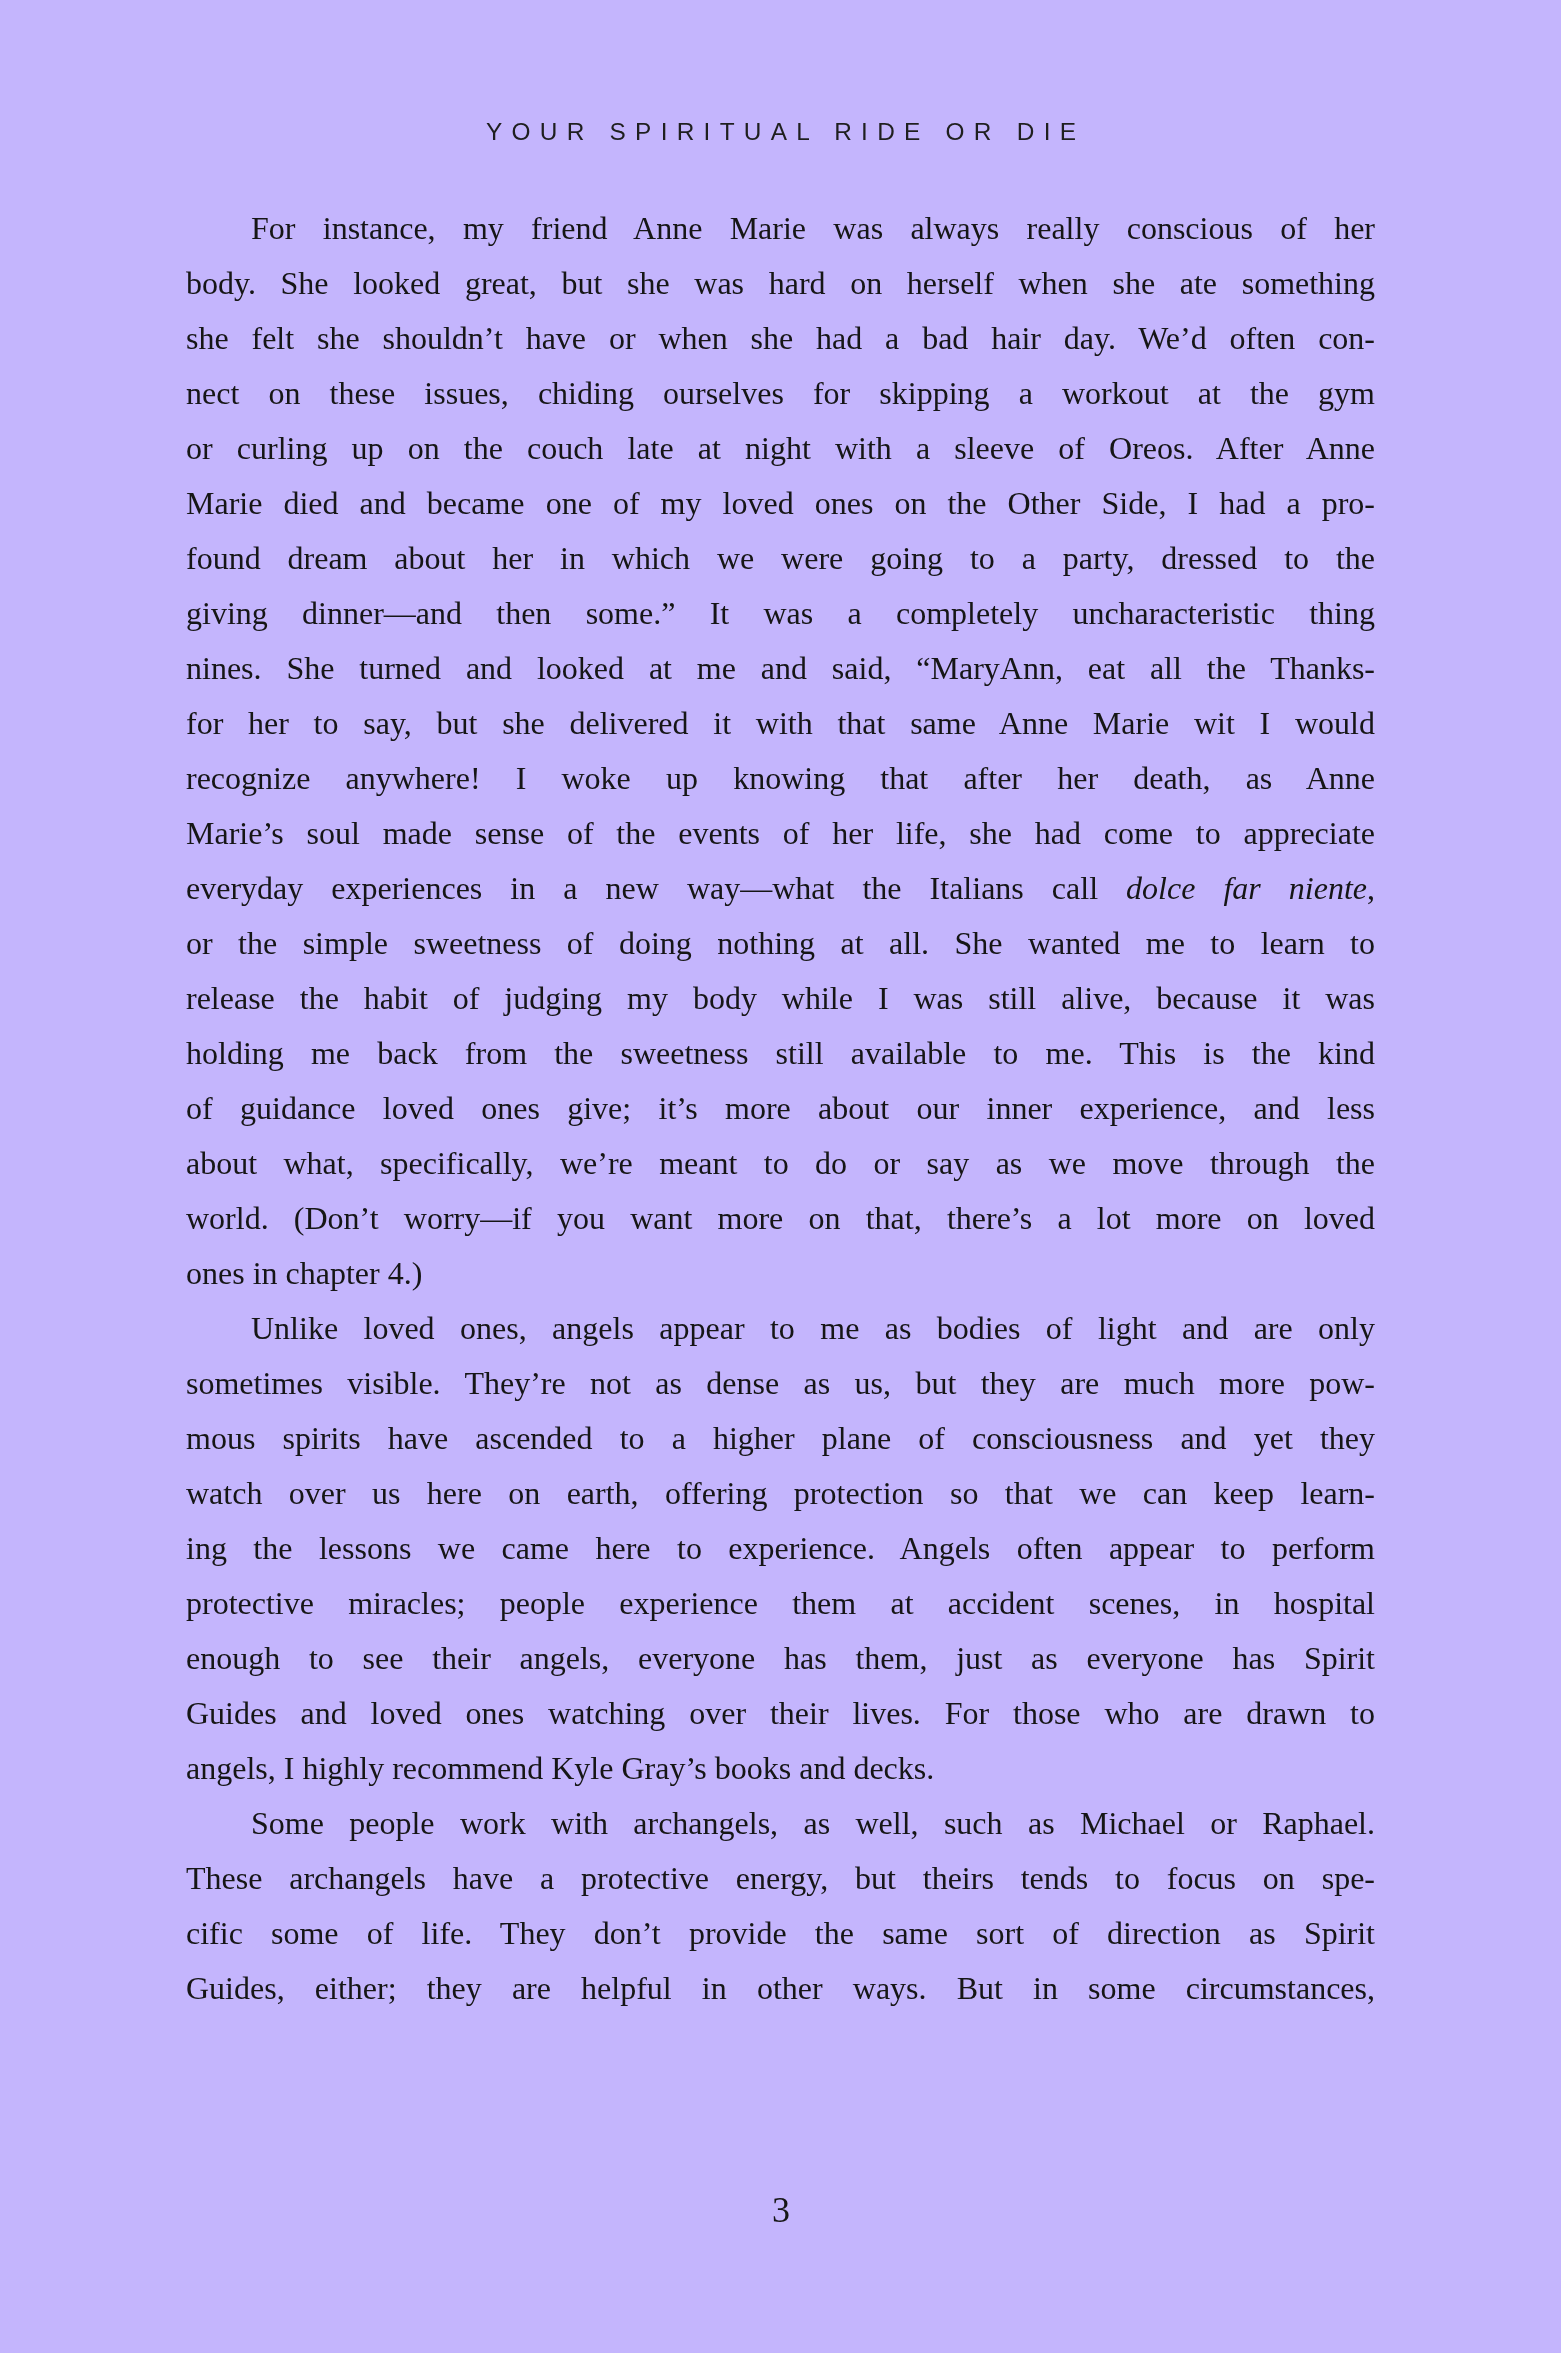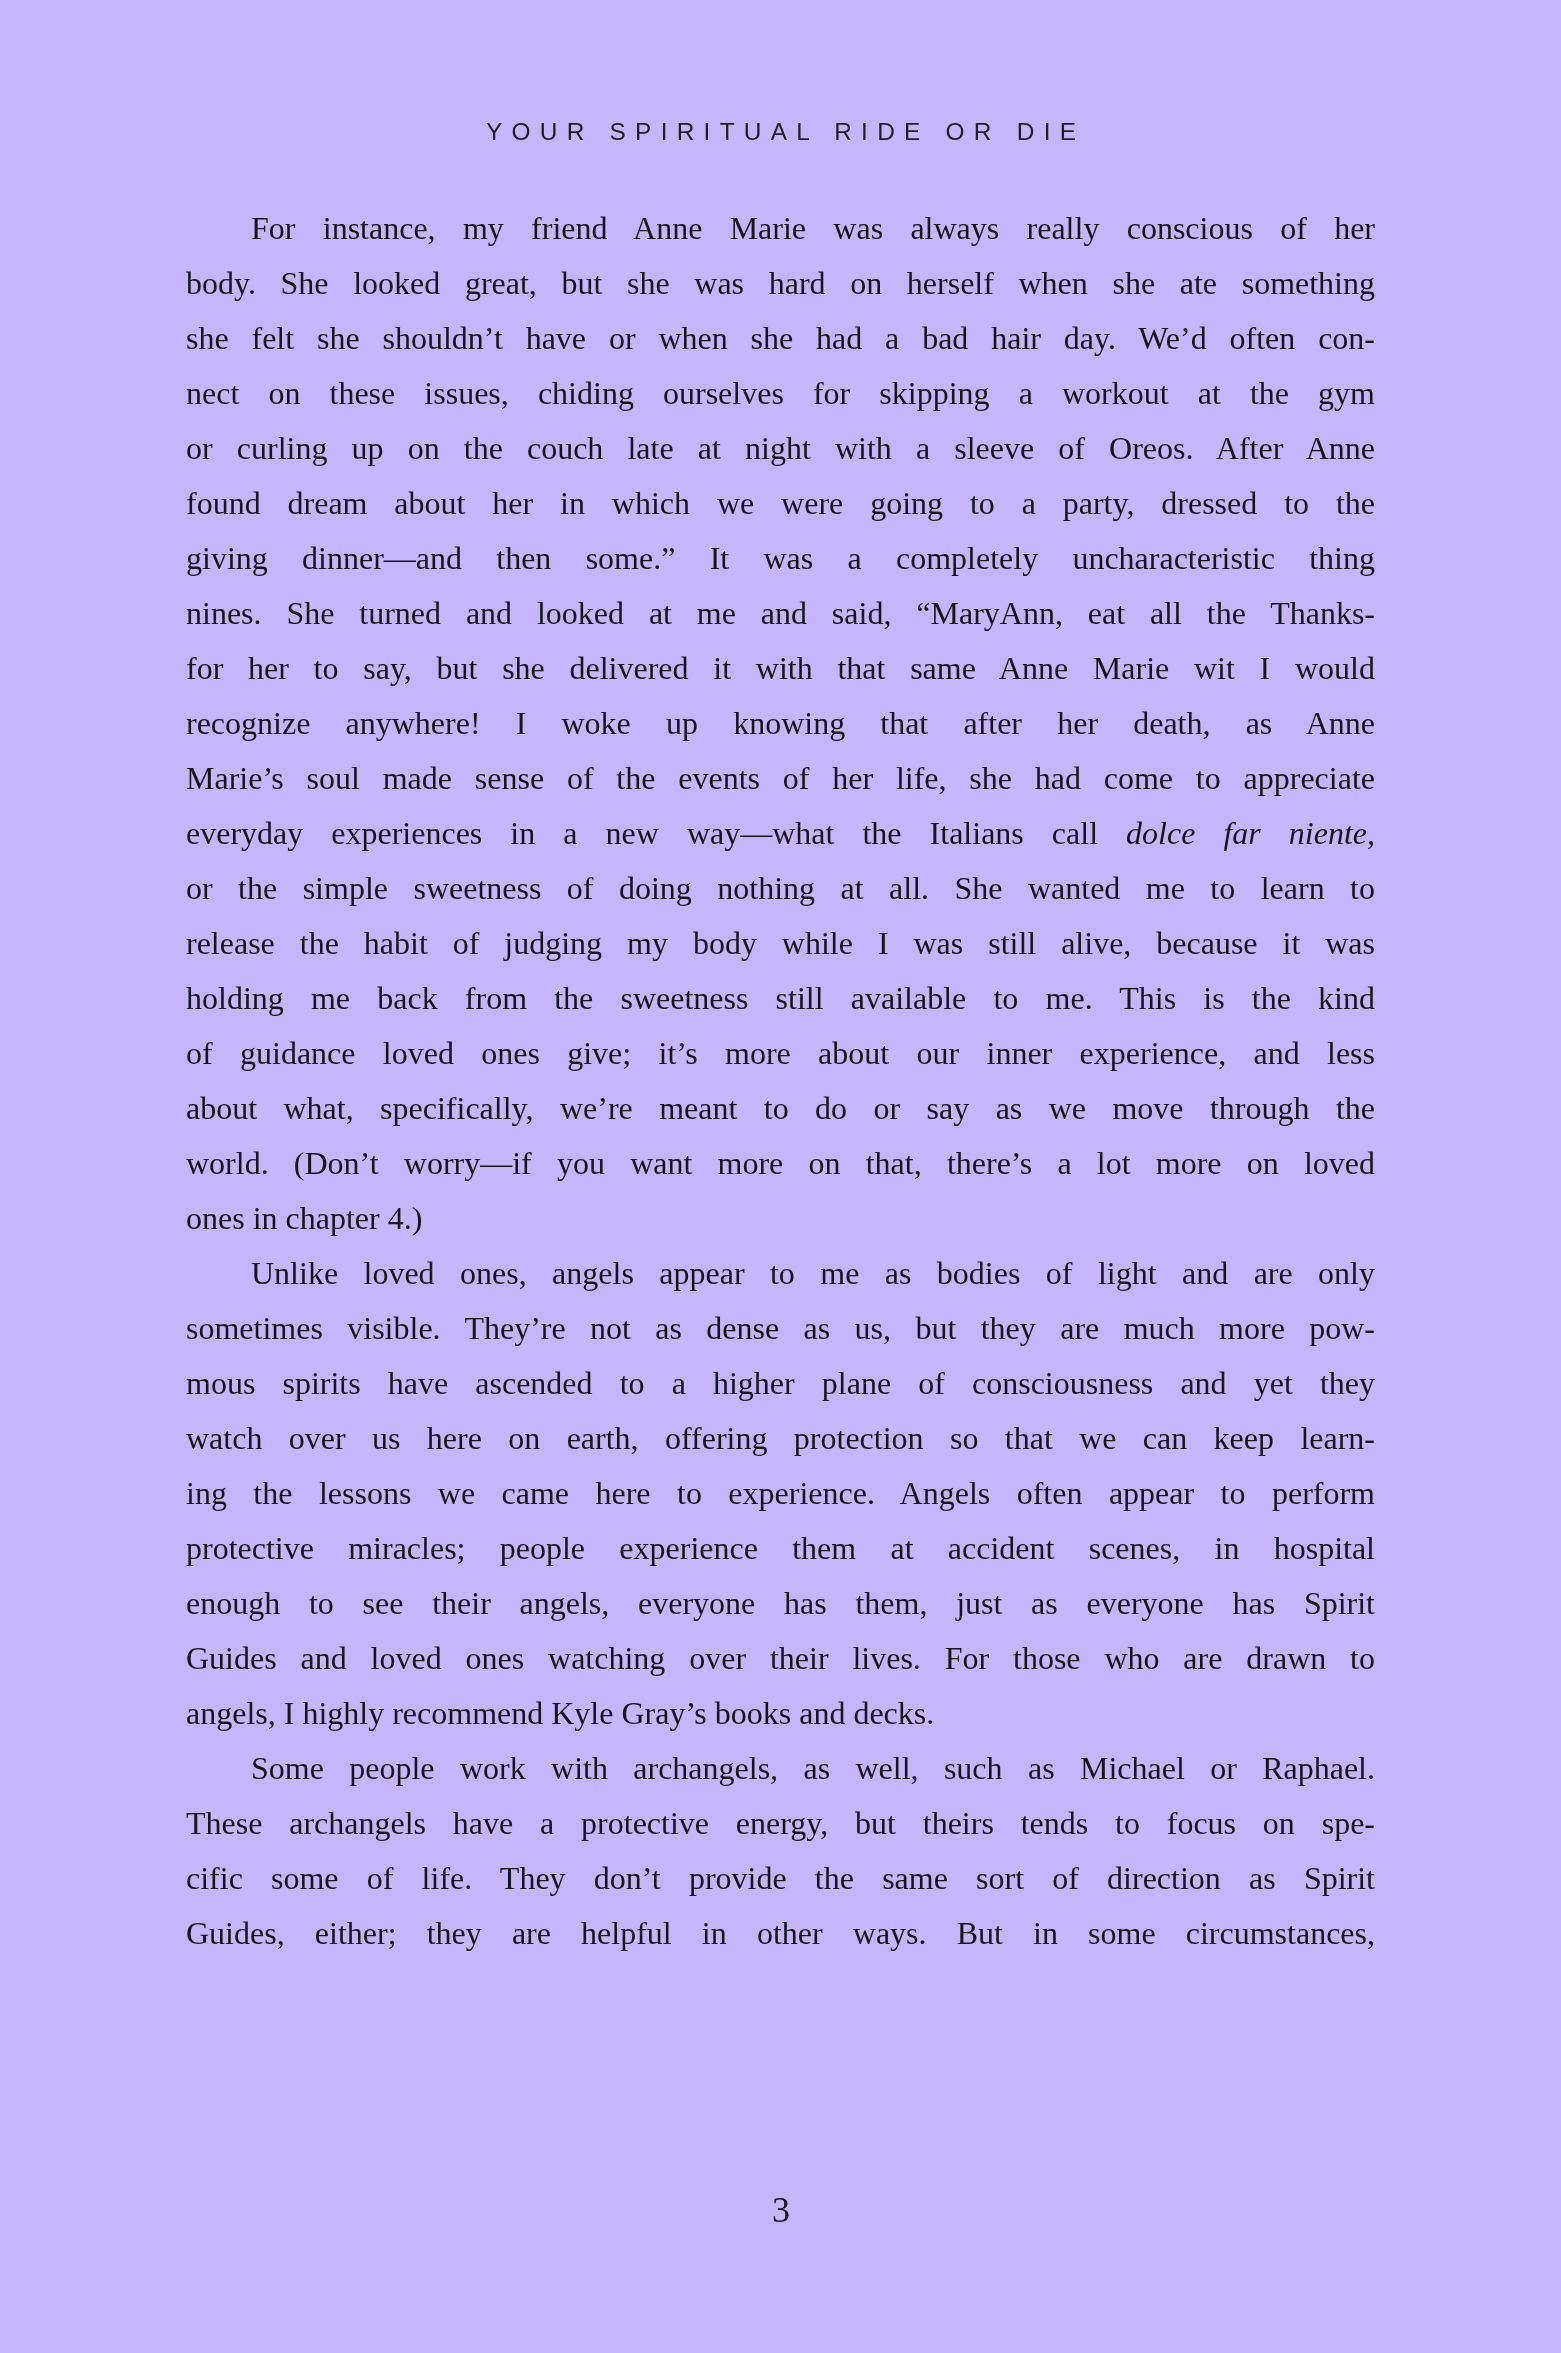--- a/index.html
+++ b/index.html
@@ -70,20 +70,21 @@
 
 <div class="page">
   <header class="running-header">YOUR SPIRITUAL RIDE OR DIE</header>
 
   <main class="body-text">
       <div class="line first"><span>For instance, my friend Anne Marie was always really conscious of her</span></div>
       <div class="line"><span>body. She looked great, but she was hard on herself when she ate something</span></div>
       <div class="line"><span>she felt she shouldn’t have or when she had a bad hair day. We’d often con-</span></div>
       <div class="line"><span>nect on these issues, chiding ourselves for skipping a workout at the gym</span></div>
       <div class="line"><span>or curling up on the couch late at night with a sleeve of Oreos. After Anne</span></div>
+      <div class="line"><span>Marie died and became one of my loved ones on the Other Side, I had a pro-</span></div>
       <div class="line"><span>found dream about her in which we were going to a party, dressed to the</span></div>
       <div class="line"><span>giving dinner—and then some.” It was a completely uncharacteristic thing</span></div>
       <div class="line"><span>nines. She turned and looked at me and said, “MaryAnn, eat all the Thanks-</span></div>
       <div class="line"><span>for her to say, but she delivered it with that same Anne Marie wit I would</span></div>
       <div class="line"><span>recognize anywhere! I woke up knowing that after her death, as Anne</span></div>
       <div class="line"><span>Marie’s soul made sense of the events of her life, she had come to appreciate</span></div>
       <div class="line"><span>everyday experiences in a new way—what the Italians call </span><em>dolce far niente</em><span>,</span></div>
       <div class="line"><span>or the simple sweetness of doing nothing at all. She wanted me to learn to</span></div>
       <div class="line"><span>release the habit of judging my body while I was still alive, because it was</span></div>
       <div class="line"><span>holding me back from the sweetness still available to me. This is the kind</span></div>

